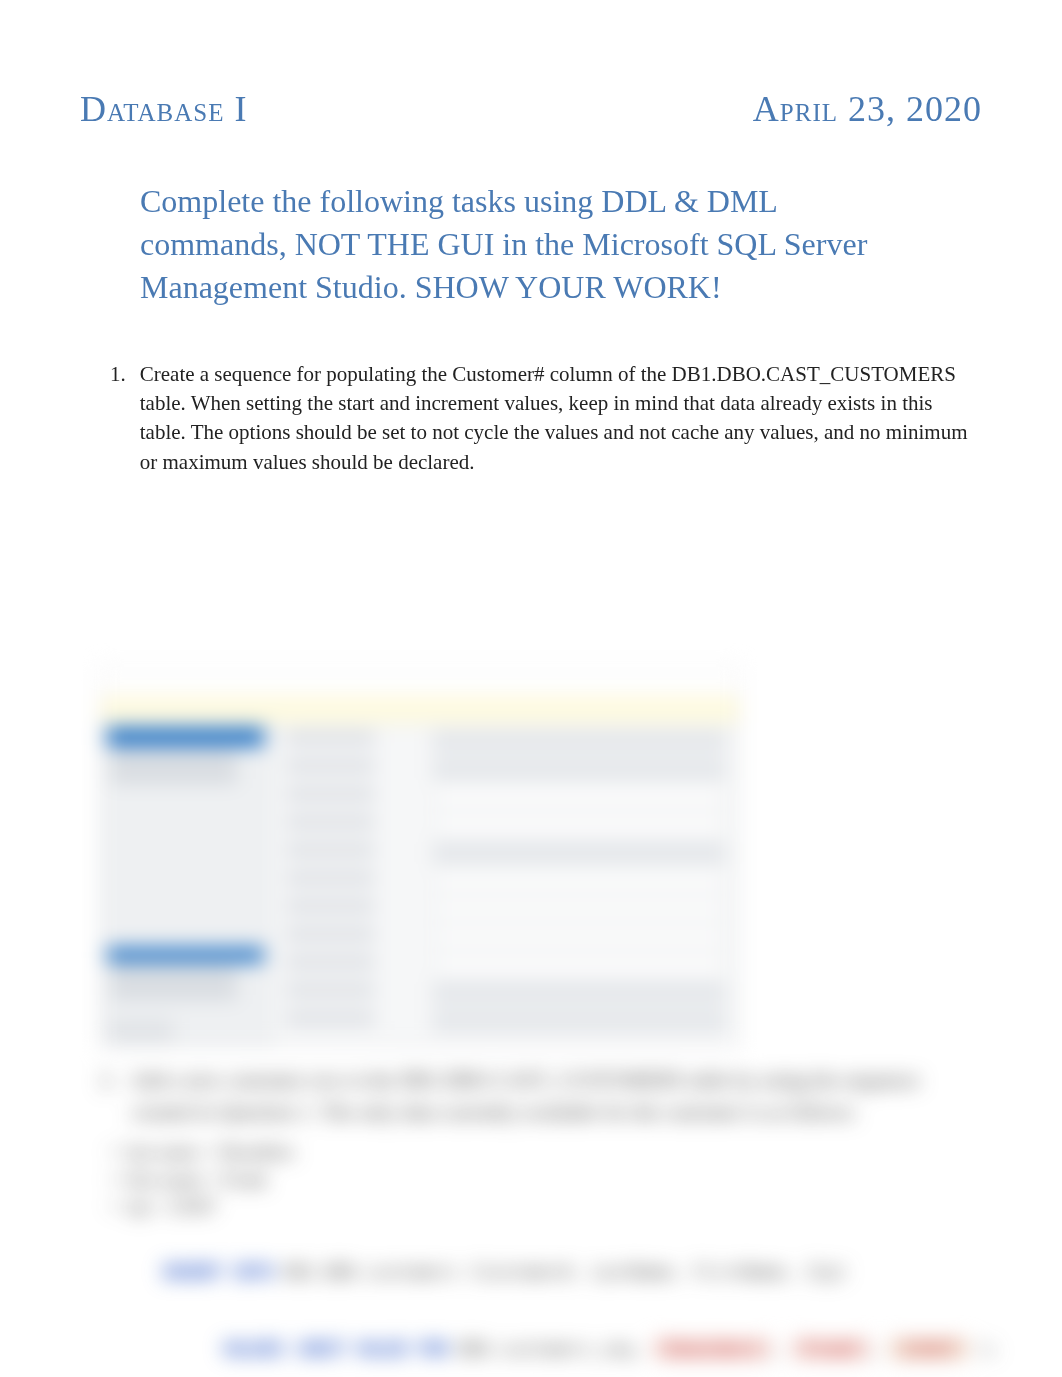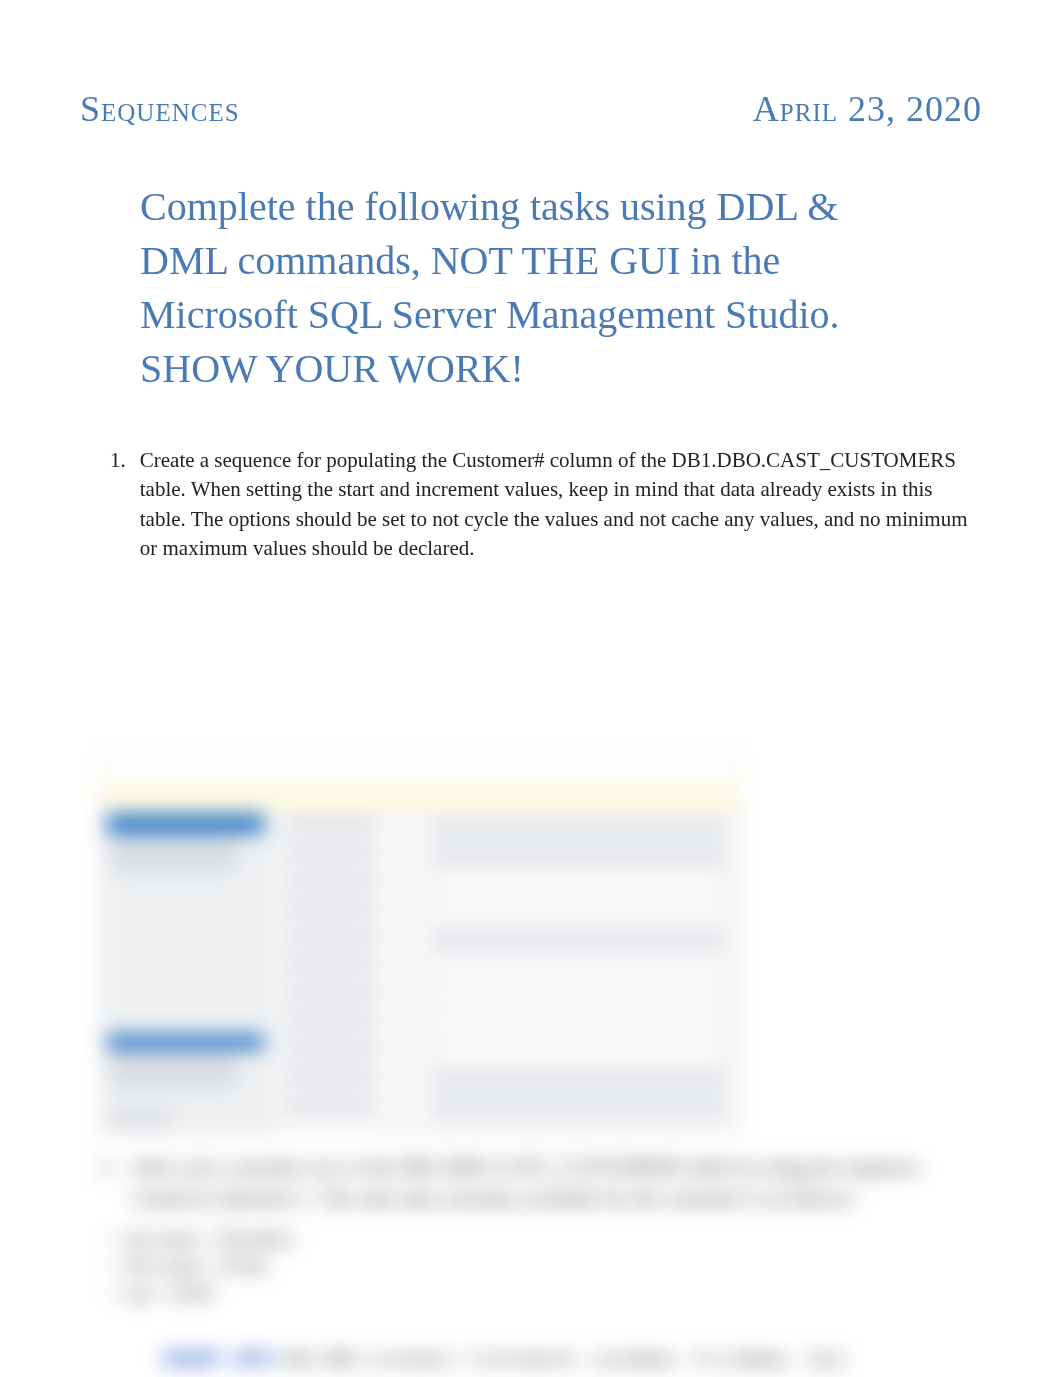--- a/index.html
+++ b/index.html
@@ -25,21 +25,21 @@
   .header-left, .header-center, .header-right {
     color: #4a7ab3;
     font-size: 36px;
     letter-spacing: 1px;
   }
   .header-left { flex: 0 0 auto; }
   .header-center { flex: 0 0 auto; text-align: center; }
   .header-right { flex: 0 0 auto; text-align: right; margin-top: 28px; }
   .instructions {
     color: #4a7ab3;
-    font-size: 40px;
+    font-size: 32px;
     line-height: 1.35;
     margin: 0 60px 50px 60px;
   }
   .question {
     display: flex;
     gap: 14px;
     font-size: 21px;
     line-height: 1.4;
     color: #222;
     margin-left: 30px;
@@ -151,21 +151,21 @@
   .kw-red2 { color: #c01f1f; background: #f0d8c8; padding: 0 3px; }
   .plain { color: #444; }
 
 </style>
 </head>
 <body>
 
 <div class="page">
 
   <div class="header-row">
-    <div class="header-center">Sequences</div>
+    <div class="header-left">Database I</div>
     <div class="header-right">April 23, 2020</div>
   </div>
 
   <div class="instructions">Complete the following tasks using DDL &amp; DML commands, NOT THE GUI in the Microsoft SQL Server Management Studio. SHOW YOUR WORK!</div>
 
   <div class="question">
     <div class="num">1.</div>
     <div class="body">Create a sequence for populating the Customer# column of the DB1.DBO.CAST_CUSTOMERS table. When setting the start and increment values, keep in mind that data already exists in this table. The options should be set to not cycle the values and not cache any values, and no minimum or maximum values should be declared.</div>
   </div>
 

